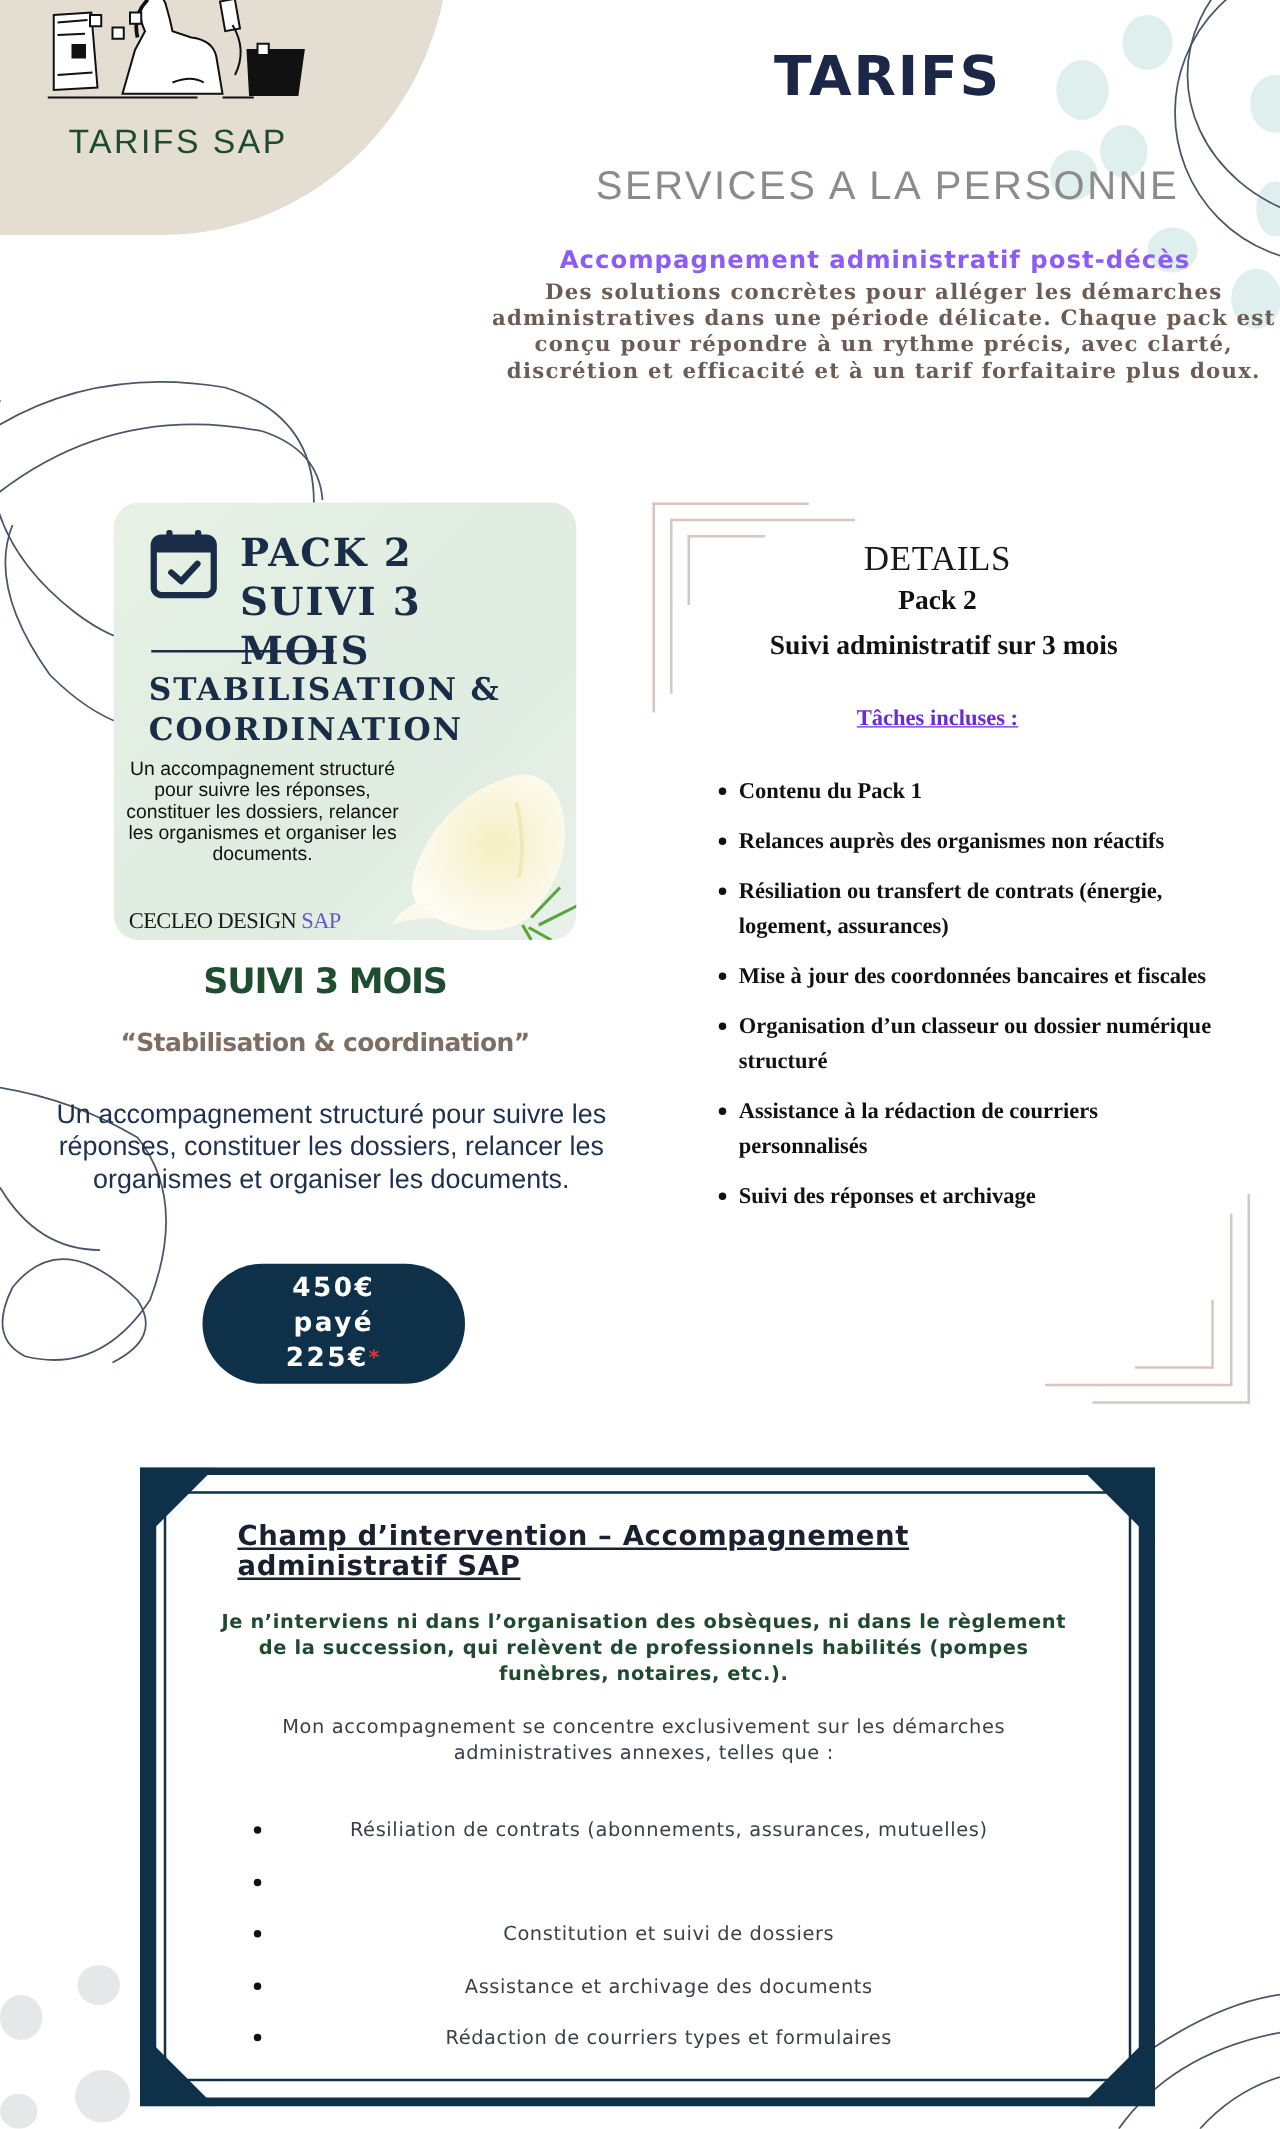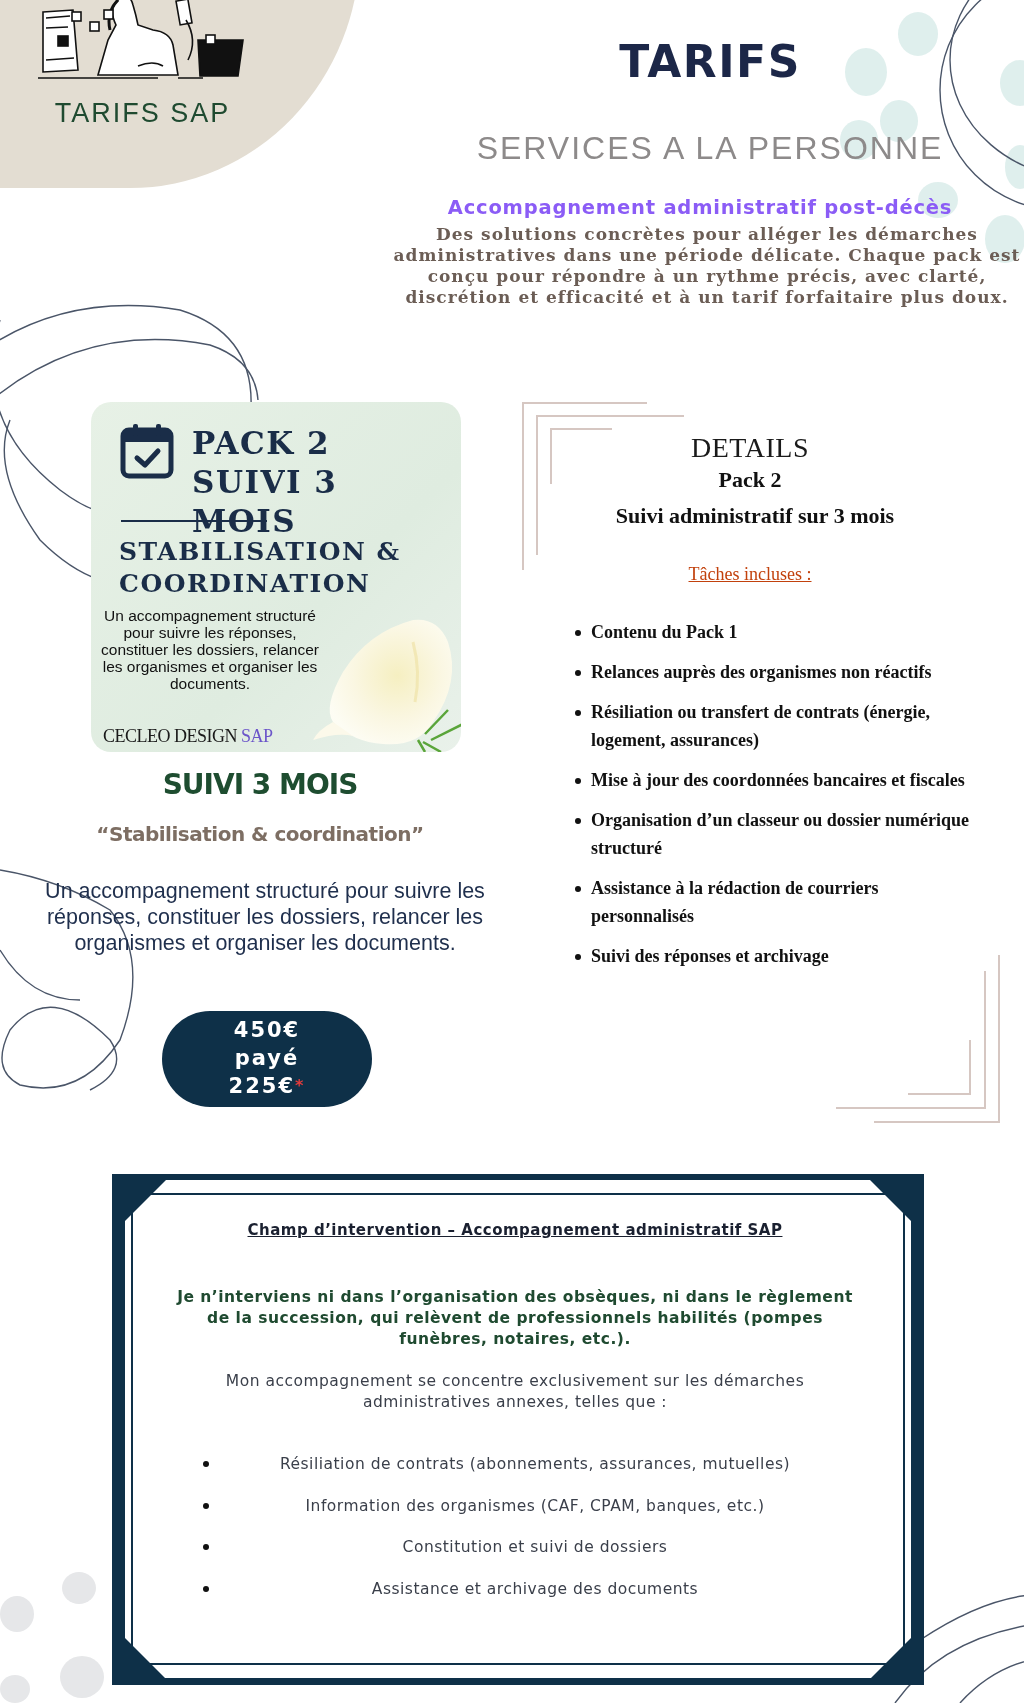--- a/index.html
+++ b/index.html
@@ -108,21 +108,21 @@
   .details-pack {
     position: absolute; left: 600px; top: 467px; width: 300px; text-align: center;
     font-family: "Liberation Serif", serif; font-weight: bold; font-size: 22px; color: #111;
   }
   .details-sub {
     position: absolute; left: 560px; top: 503px; width: 390px; text-align: center;
     font-family: "Liberation Serif", serif; font-weight: bold; font-size: 22px; color: #111;
   }
   .details-tasks {
     position: absolute; left: 600px; top: 564px; width: 300px; text-align: center;
-    font-family: "Liberation Serif", serif; font-weight: normal; font-size: 18px; color: #c2410c;
+    font-family: "Liberation Serif", serif; font-weight: bold; font-size: 18px; color: #6d28d9;
     text-decoration: underline;
   }
   .tasks-list {
     position: absolute; left: 572px; top: 618px; width: 400px; list-style: none;
   }
   .tasks-list li {
     position: relative; padding-left: 19px;
     font-family: "Liberation Serif", serif; font-weight: bold; font-size: 18px; line-height: 28px;
     color: #111; margin-bottom: 12px;
   }
@@ -142,22 +142,22 @@
     position: absolute; left: 125px; top: 1180px; width: 786px; height: 498px;
     background: #ffffff;
   }
   .box-inner-line {
     position: absolute; left: 131px; top: 1193px; width: 774px; height: 472px;
     border: 2px solid #0e3048;
   }
   .corner { position: absolute; width: 60px; height: 60px; }
 
   .box-title {
-    position: absolute; left: 190px; top: 1218px; width: 650px; text-align: center;
-    font-family: "DejaVu Sans", sans-serif; font-weight: bold; font-size: 15px; line-height: 24px;
+    position: absolute; left: 190px; top: 1218px; width: 650px; 
+    font-family: "DejaVu Sans", sans-serif; font-weight: bold; font-size: 22px; line-height: 24px;
     color: #1a2030; text-decoration: underline; letter-spacing: 0.5px;
   }
   .box-warning {
     position: absolute; left: 175px; top: 1287px; width: 680px; text-align: center;
     font-family: "DejaVu Sans", sans-serif; font-weight: bold; font-size: 15.5px; line-height: 21px;
     color: #1f4a30; letter-spacing: 0.5px;
   }
   .box-intro {
     position: absolute; left: 180px; top: 1371px; width: 670px; text-align: center;
     font-family: "DejaVu Sans", sans-serif; font-size: 15.5px; line-height: 21px;
@@ -325,16 +325,17 @@
   </svg>
 <svg class="corner" style="left:864px;top:1625px;" viewBox="0 0 60 60">
     <path d="M60 0 L60 60 L0 60 Z" fill="#0e3048"></path>
   </svg>
 
 <div class="box-title">Champ d’intervention – Accompagnement administratif SAP</div>
 <div class="box-warning">Je n’interviens ni dans l’organisation des obsèques, ni dans le règlement de la succession, qui relèvent de professionnels habilités (pompes funèbres, notaires, etc.).</div>
 <div class="box-intro">Mon accompagnement se concentre exclusivement sur les démarches administratives annexes, telles que :</div>
 <ul class="box-list">
   <li><span class="bullet"></span><span>Résiliation de contrats (abonnements, assurances, mutuelles)</span></li>
-  <li><span class="bullet"></span><span>Information des organismes (CAF, CPAM, banques, etc.)</span></li>
+  <li><span class="bullet"></span></li>
   <li><span class="bullet"></span><span>Constitution et suivi de dossiers</span></li>
   <li><span class="bullet"></span><span>Assistance et archivage des documents</span></li>
+  <li><span class="bullet"></span><span>Rédaction de courriers types et formulaires</span></li>
 </ul>
 
 </body></html>

